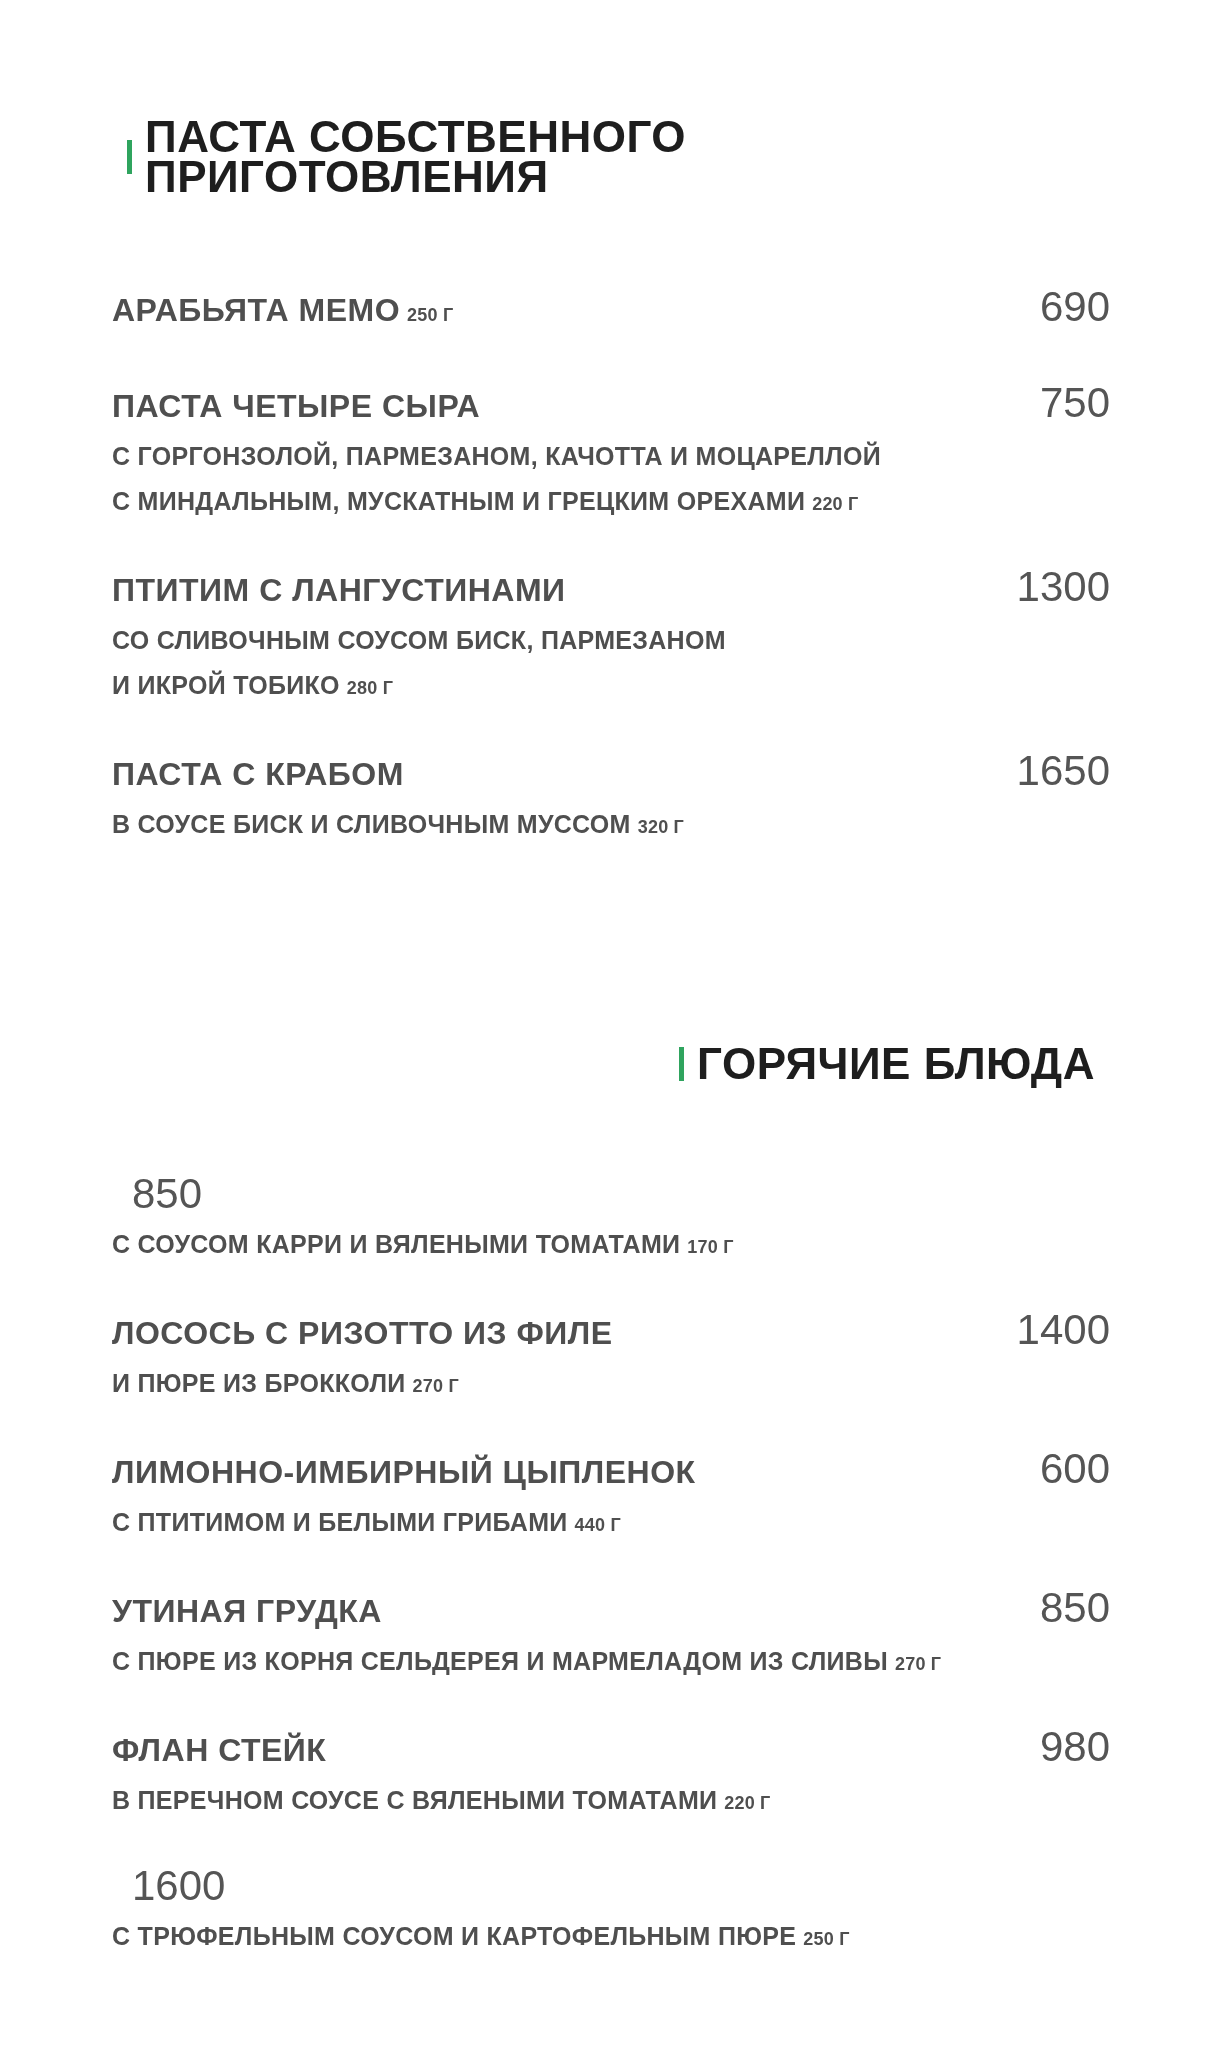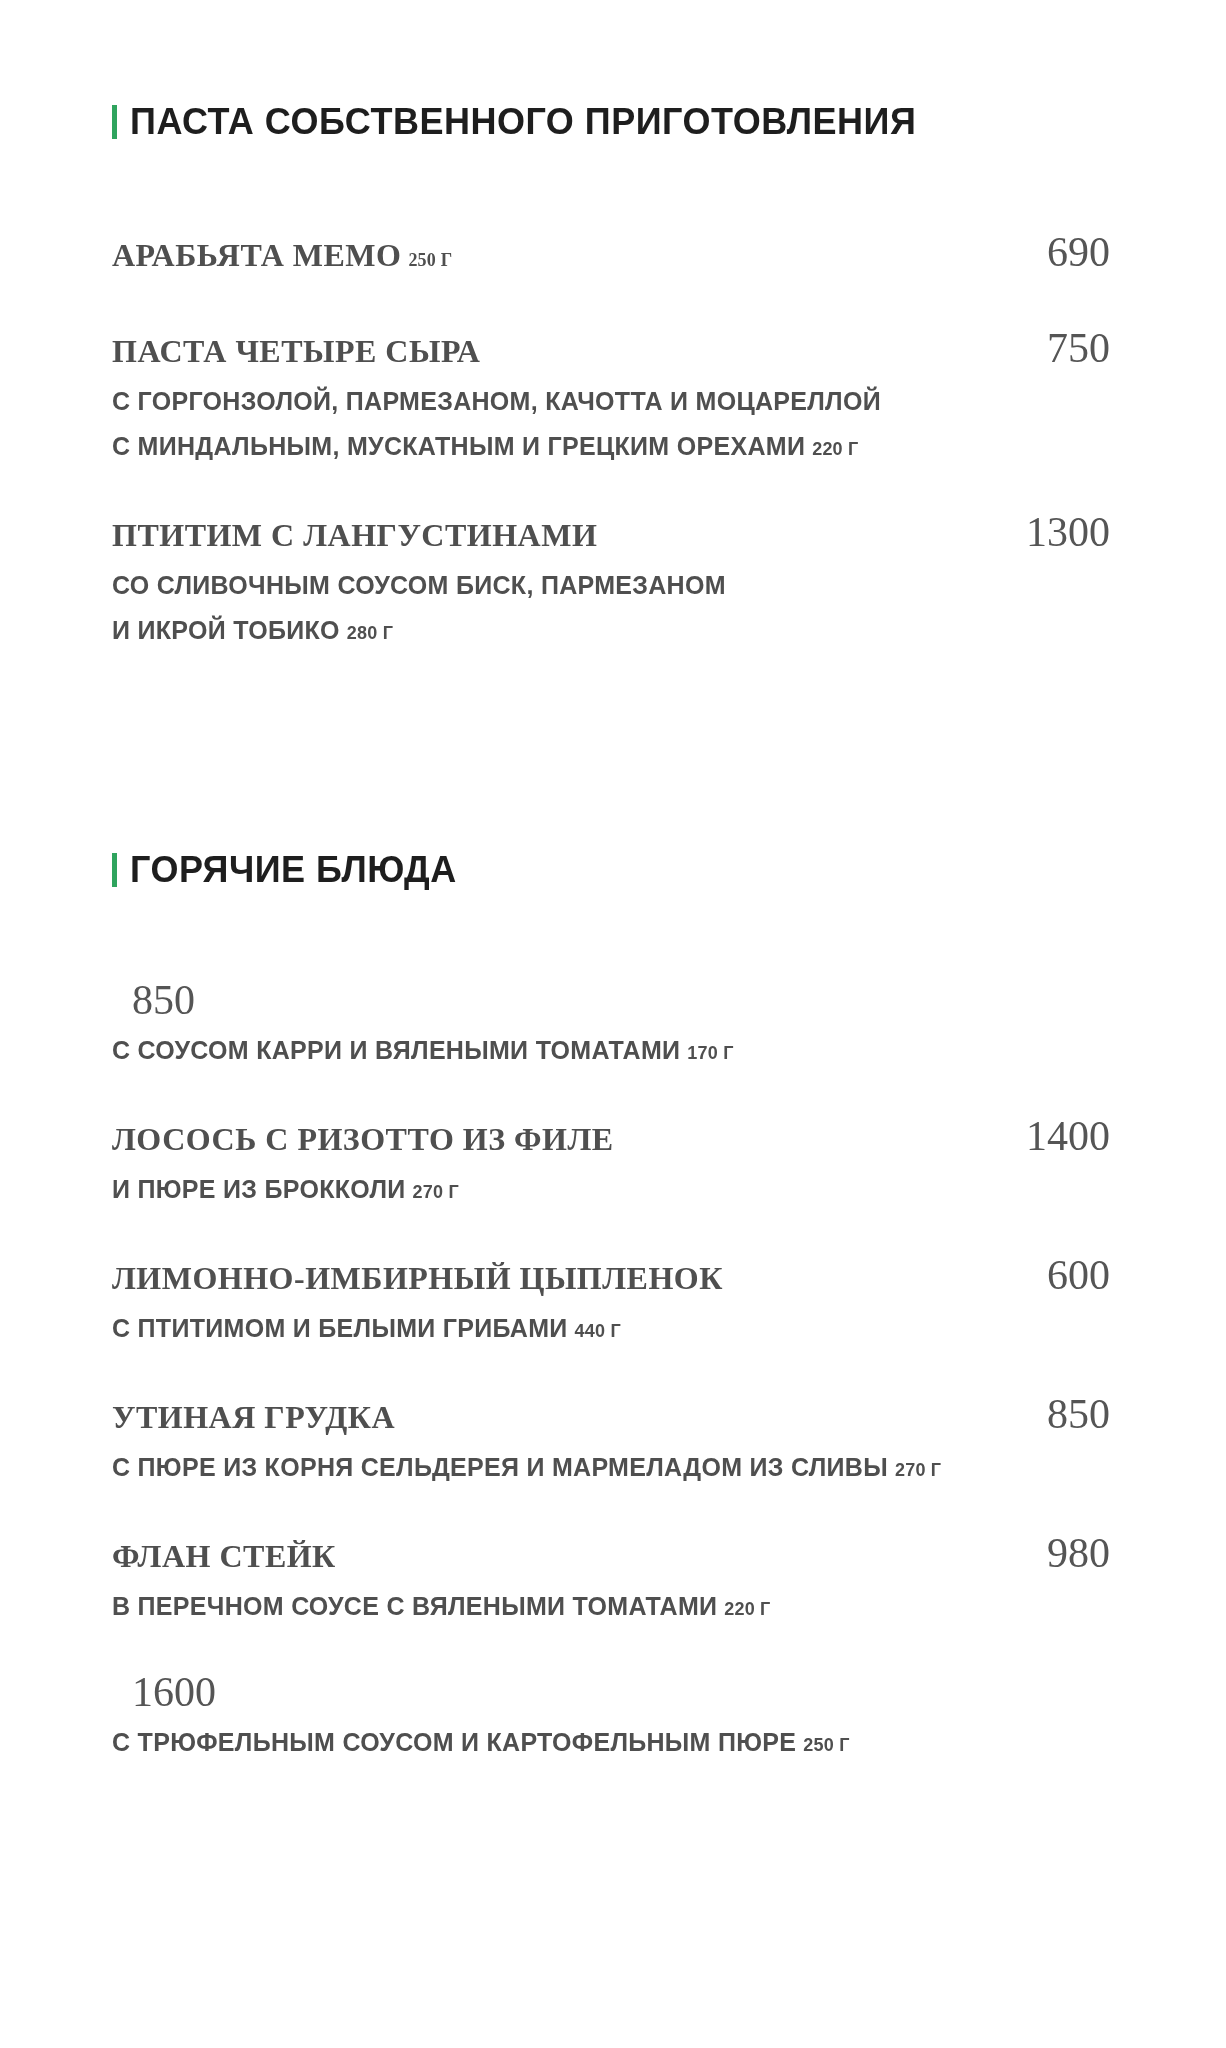--- a/index.html
+++ b/index.html
@@ -20,42 +20,42 @@
     width: 1226px;
     height: 2048px;
     background: var(--bg);
     padding: 102px 116px 0 112px;
     overflow: hidden;
   }
   .menu-section + .menu-section { margin-top: 202px; }
   .section-header {
     display: flex;
     align-items: center;
-    margin: 0;
-    font-size: 36px;
+    margin: 15px;
+    font-size: 44px;
     line-height: 40px;
     font-weight: bold;
     letter-spacing: 0.5px;
     color: var(--heading);
+    justify-content: flex-end;
   }
   .green-bar {
     display: inline-block;
     width: 5px;
     height: 34px;
     background: var(--green);
     margin-right: 13px;
     flex: 0 0 auto;
   }
   .menu-item { margin-top: 48px; }
   .items > .menu-item:first-child { margin-top: 90px; }
   .item-row {
     display: flex;
     justify-content: space-between;
     align-items: baseline;
-    font-family: Liberation Serif, serif;
   }
   .item-name {
     font-size: 32px;
     line-height: 40px;
     font-weight: bold;
     letter-spacing: 0.5px;
     color: var(--text);
   }
   .item-price {
     font-size: 42px;
@@ -116,20 +116,29 @@
     <div class="item-row">
       <div class="item-name">
         <span class="name-text">ПТИТИМ С ЛАНГУСТИНАМИ</span>
       </div>
       <div class="item-price">1300</div>
     </div>
   <div class="desc-line"><span>СО СЛИВОЧНЫМ СОУСОМ БИСК, ПАРМЕЗАНОМ</span></div>
             <div class="desc-line"><span>И ИКРОЙ ТОБИКО</span><span class="weight">280 Г</span></div>
           </div>
 
+  <div class="menu-item">
+    <div class="item-row">
+      <div class="item-name">
+        <span class="name-text">ПАСТА С КРАБОМ</span>
+      </div>
+      <div class="item-price">1650</div>
+    </div>
+  <div class="desc-line"><span>В СОУСЕ БИСК И СЛИВОЧНЫМ МУССОМ</span><span class="weight">320 Г</span></div>
+          </div>
 </div>
   </section>
 
   <section class="menu-section">
     <h2 class="section-header">
       <span class="green-bar"></span>
       <span class="section-title-text">ГОРЯЧИЕ БЛЮДА</span>
     </h2>
     <div class="items">
   <div class="menu-item">

